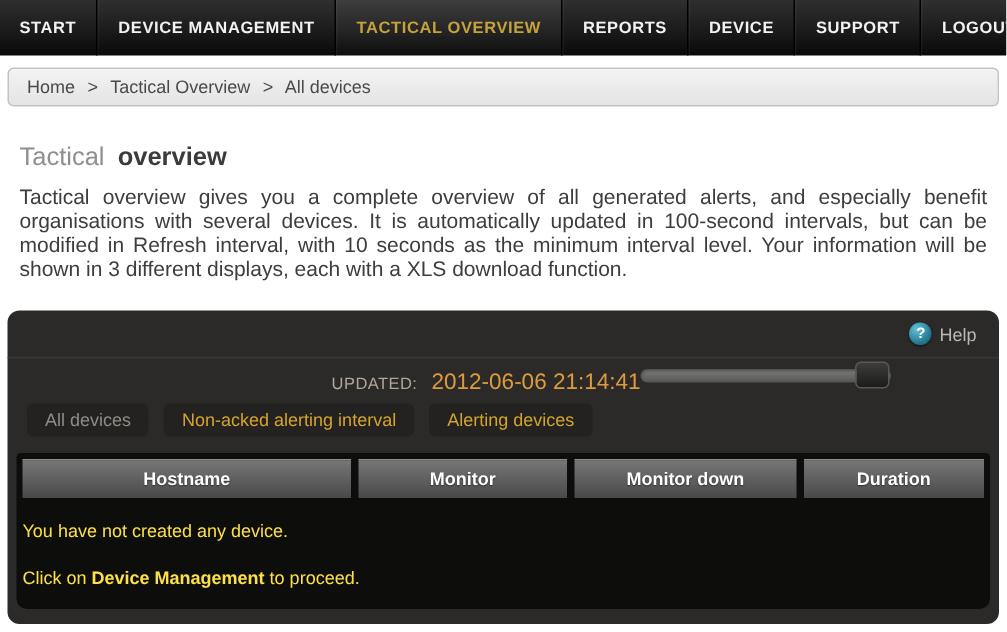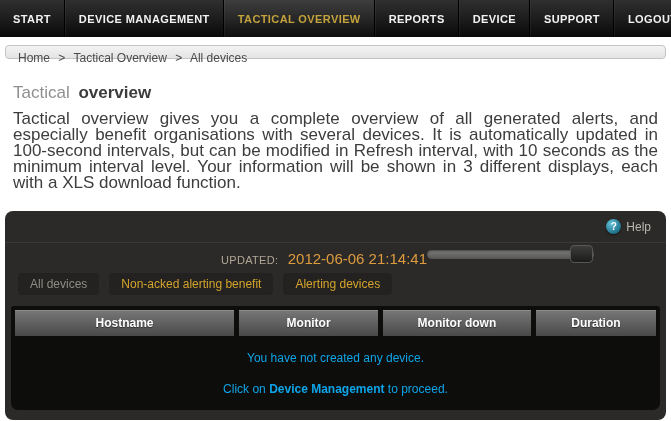--- a/index.html
+++ b/index.html
@@ -25,36 +25,36 @@
     cursor:pointer; white-space:nowrap;
   }
   .nav-item:first-child { border-left:none; }
   .nav-item.active {
     color:#c4a23c;
     background:linear-gradient(180deg,rgba(255,255,255,.07),rgba(255,255,255,.02));
   }
 
   
   .breadcrumb {
-    margin:8px 5px 0; height:14px; line-height:24px;
+    margin:8px 5px 0; height:26px; line-height:24px;
     background:linear-gradient(180deg,#f3f3f3,#e4e4e4);
     border:1px solid #c3c3c3; border-radius:4px;
     padding:0 12px; font-size:12px; color:#4a4a4a;
     white-space:nowrap;
   }
   .crumb { color:#4a4a4a; }
   .crumb-sep { margin:0 5px; color:#4a4a4a; }
 
   
   .content { padding:0 13px; }
   .page-title { margin:24px 0 8px; font-size:17px; font-weight:normal; line-height:20px; }
   .title-light { color:#8f8f8f; }
   .title-bold  { color:#3b3b3b; font-weight:bold; margin-left:4px; }
   .page-desc {
-    margin:0; font-size:17px; line-height:16px; color:#3d3d3d;
+    margin:0; font-size:14px; line-height:16px; color:#3d3d3d;
     text-align:justify;
   }
 
   
   .panel {
     margin:20px 5px 0; height:209px;
     background:#2b2a28; border-radius:8px;
     position:relative; overflow:hidden;
   }
   .help-row {
@@ -113,21 +113,21 @@
     text-align:center; padding:5px 0 6px;
     text-shadow:0 1px 1px rgba(0,0,0,.5);
     cursor:pointer;
   }
   .th-hostname { flex:175 0 0; }
   .th-monitor { flex:111 0 0; }
   .th-monitor-down { flex:118 0 0; }
   .th-monitor-up { flex:117 0 0; }
   .th-duration { flex:96 0 0; }
 
-  .empty { text-align:center; color:#0ea5e9; font-size:12px; }
+  .empty { text-align:left; color:#fde047; font-size:12px; }
   .empty-line1 { margin-top:15px; }
   .empty-line2 { margin-top:17px; }
   .empty-bold { font-weight:bold; }
 </style>
 </head>
 <body>
 
 <div class="nav">
   <div class="nav-item">START</div>
   <div class="nav-item">DEVICE MANAGEMENT</div>
@@ -170,21 +170,21 @@
     </div>
     <div class="refresh-block">
       <div class="slider-track">
         <div class="slider-handle"></div>
       </div>
     </div>
   </div>
 
   <div class="tabs">
     <div class="tab active">All devices</div>
-    <div class="tab">Non-acked alerting benefit</div>
+    <div class="tab">Non-acked alerting interval</div>
     <div class="tab">Alerting devices</div>
   </div>
 
   <div class="table-wrap">
     <div class="thead">
       <div class="th th-hostname">Hostname</div>
       <div class="th th-monitor">Monitor</div>
       <div class="th th-monitor-down">Monitor down</div>
       <div class="th th-duration">Duration</div>
     </div>

